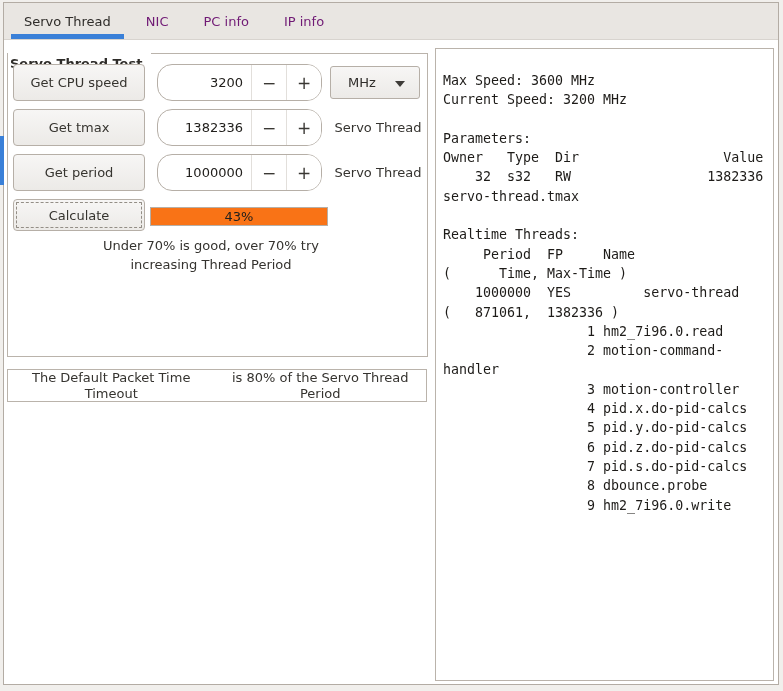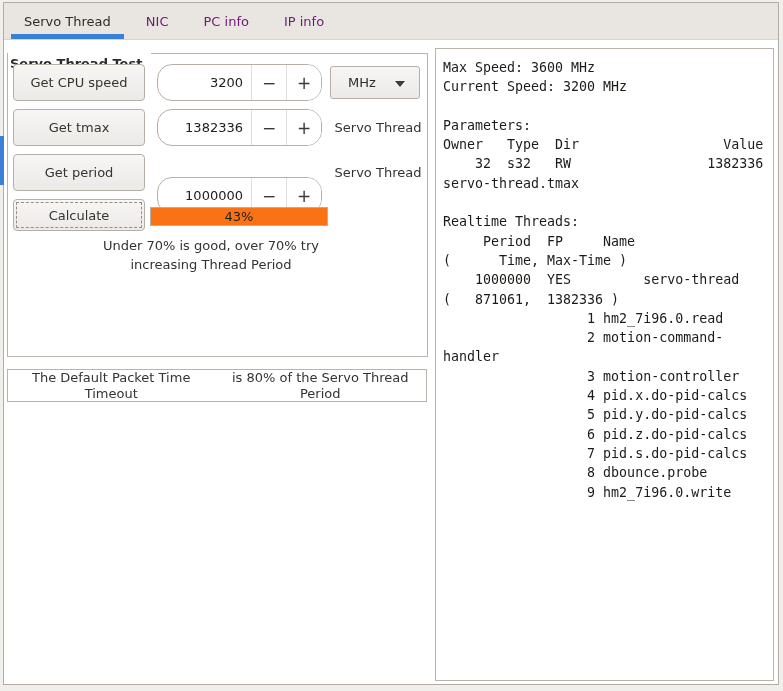--- a/index.html
+++ b/index.html
@@ -103,21 +103,21 @@
   }
   .frame2 {
     position:absolute; left:3px; top:329px; width:420px; height:33px;
     border:1px solid var(--frame_border, #bab3ab);
     display:flex; flex-direction:row; align-items:center; justify-content:center;
     line-height:16px; text-align:center; color:#35332f;
   }
   .textview {
     position:absolute; left:431px; top:8px; width:339px; height:633px;
     border:1px solid var(--frame_border, #bab3ab); background:#fff;
-    padding:9px 0 0 7px; overflow:hidden;
+    padding:22px 0 0 7px; overflow:hidden;
   }
   .mono-line {
     font-family:"DejaVu Sans Mono", monospace;
     font-size:13.3px; line-height:19.3px;
     white-space:pre; color:#1d1b18;
   }
   .left-indicator {
     position:absolute; left:0; top:136px; width:4px; height:49px;
     background:var(--accent, #3a80d8); z-index:5;
   }
@@ -176,21 +176,21 @@
         </div>
         <div class="spin-btn">
           <span>+</span>
         </div>
       </div>
       <div class="thread-label" style="top:69px;">Servo Thread</div>
 
       <div class="btn" style="top:114px;">
         <span>Get period</span>
       </div>
-      <div class="spin" style="top:114px;margin-top:23px;">
+      <div class="spin" style="top:114px;">
         <div class="spin-value">1000000</div>
         <div class="spin-btn">
           <span>−</span>
         </div>
         <div class="spin-btn">
           <span>+</span>
         </div>
       </div>
       <div class="thread-label" style="top:114px;">Servo Thread</div>
 

